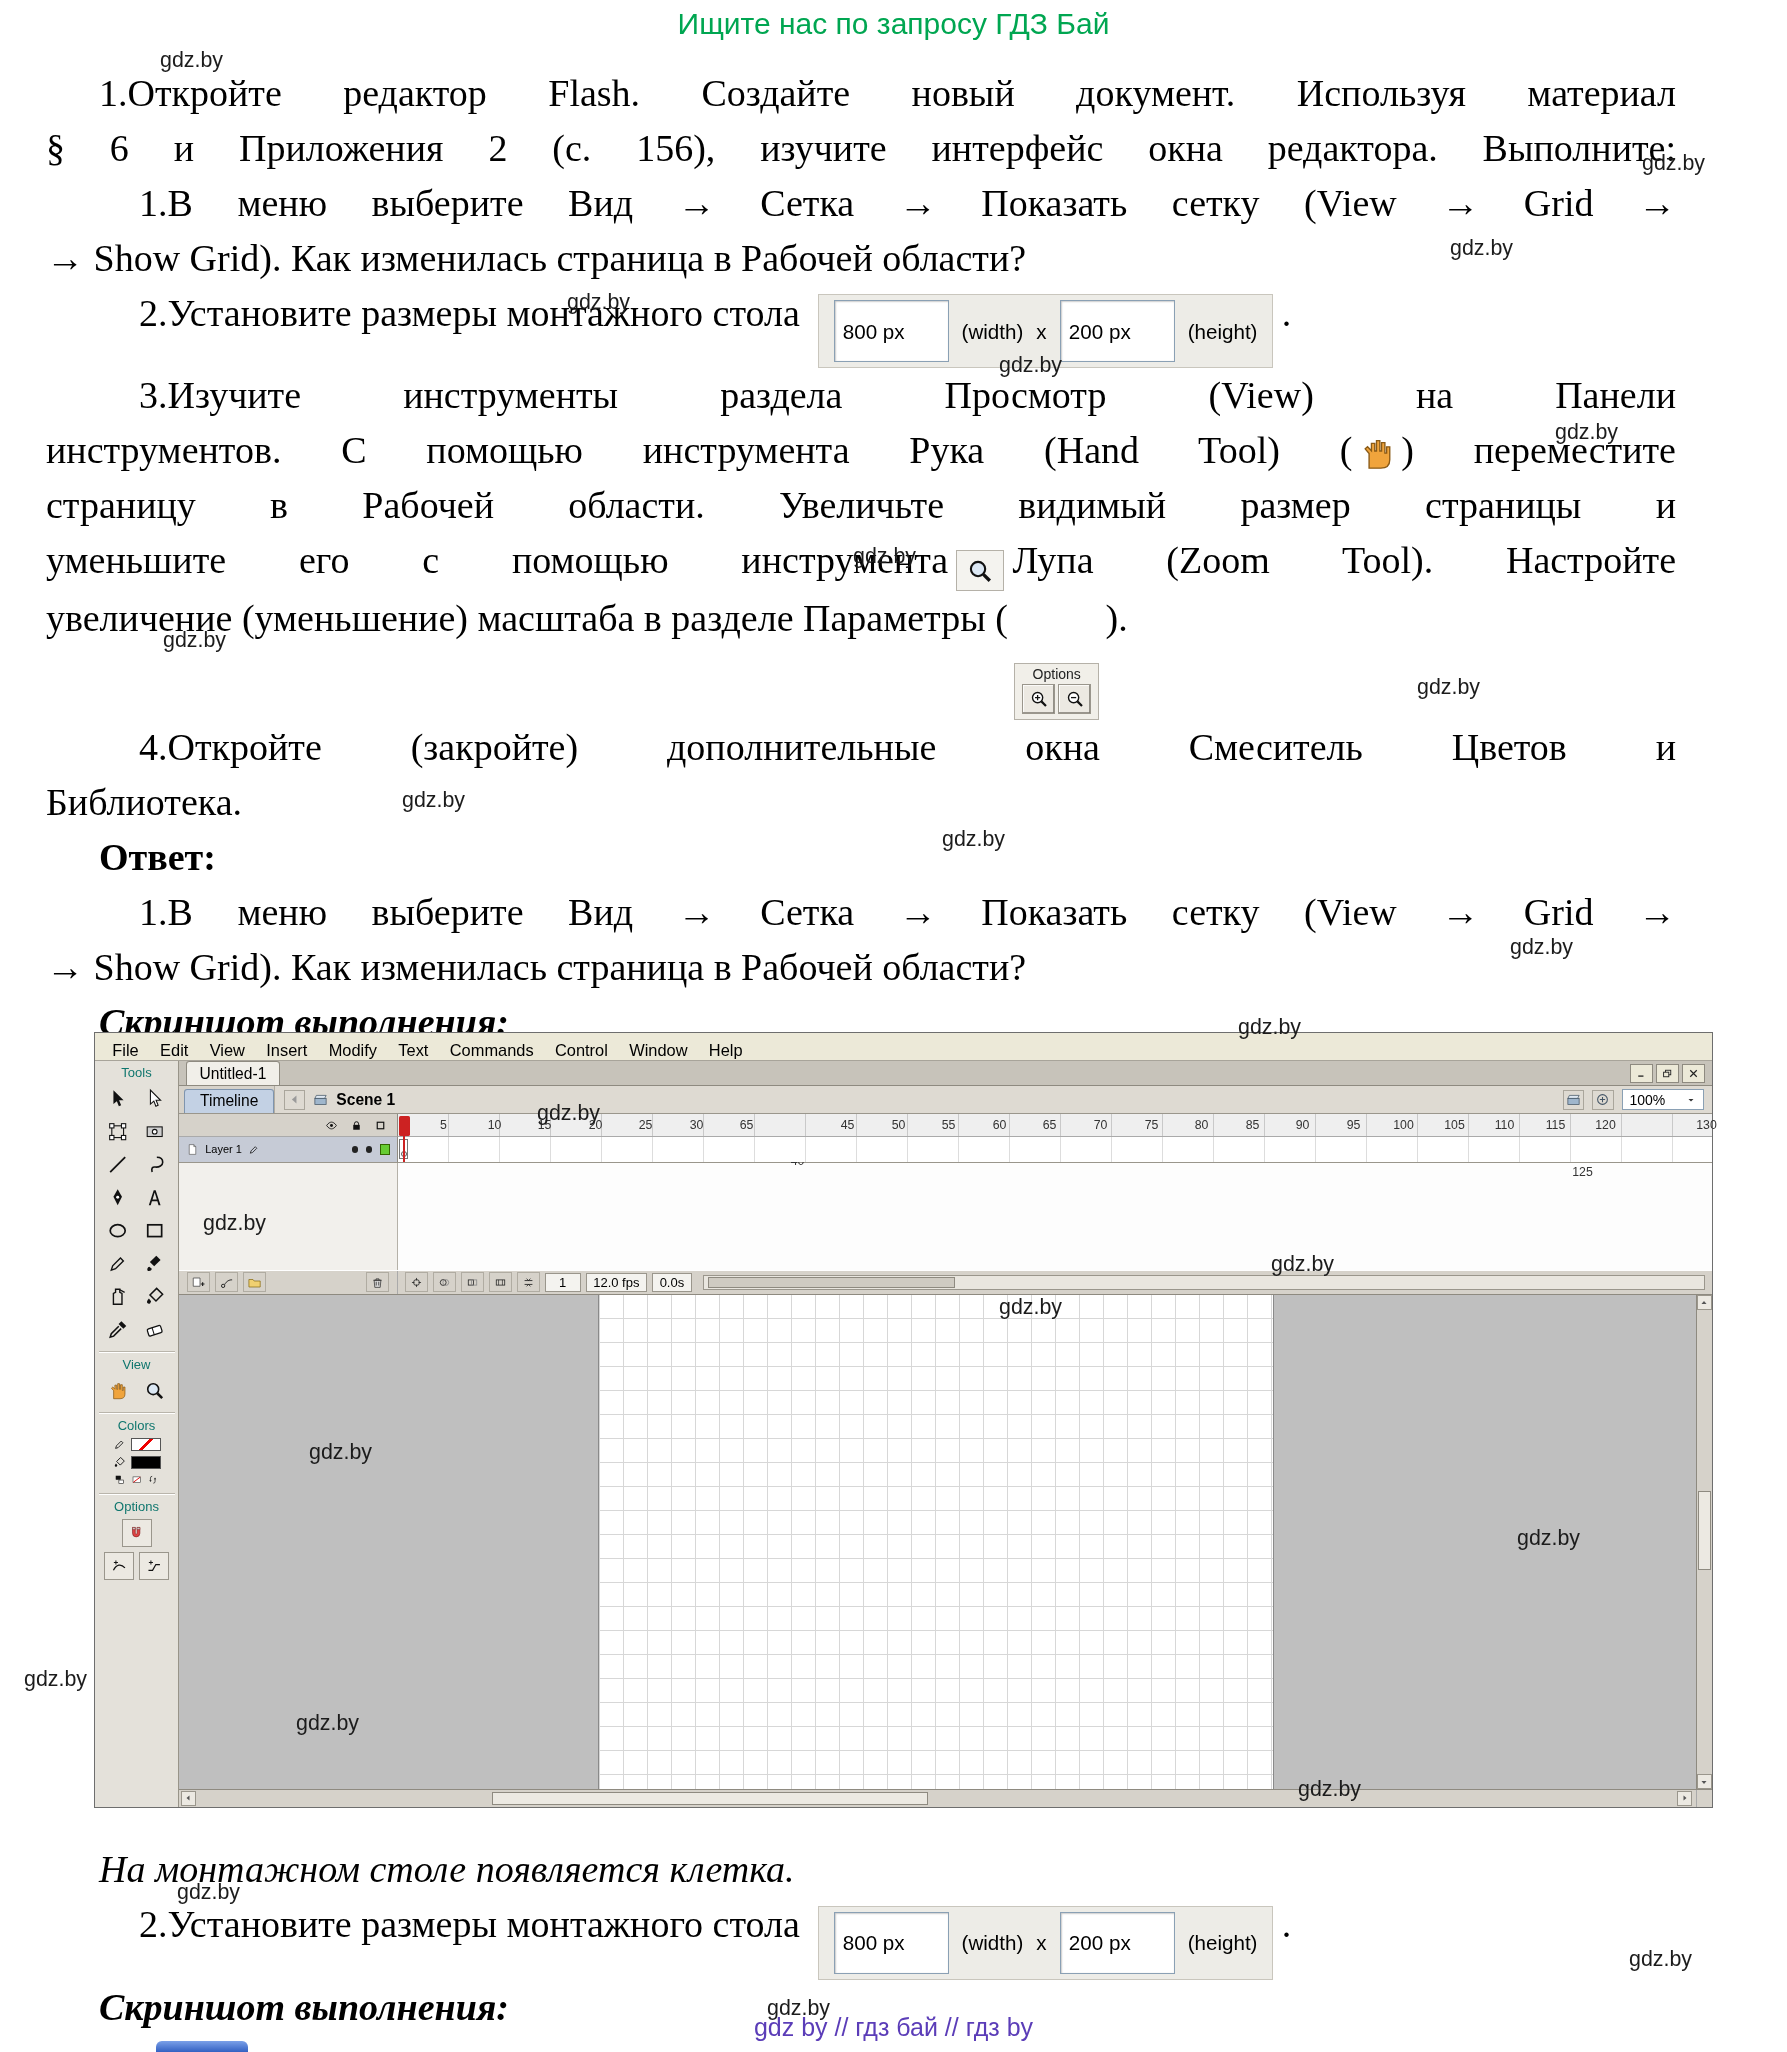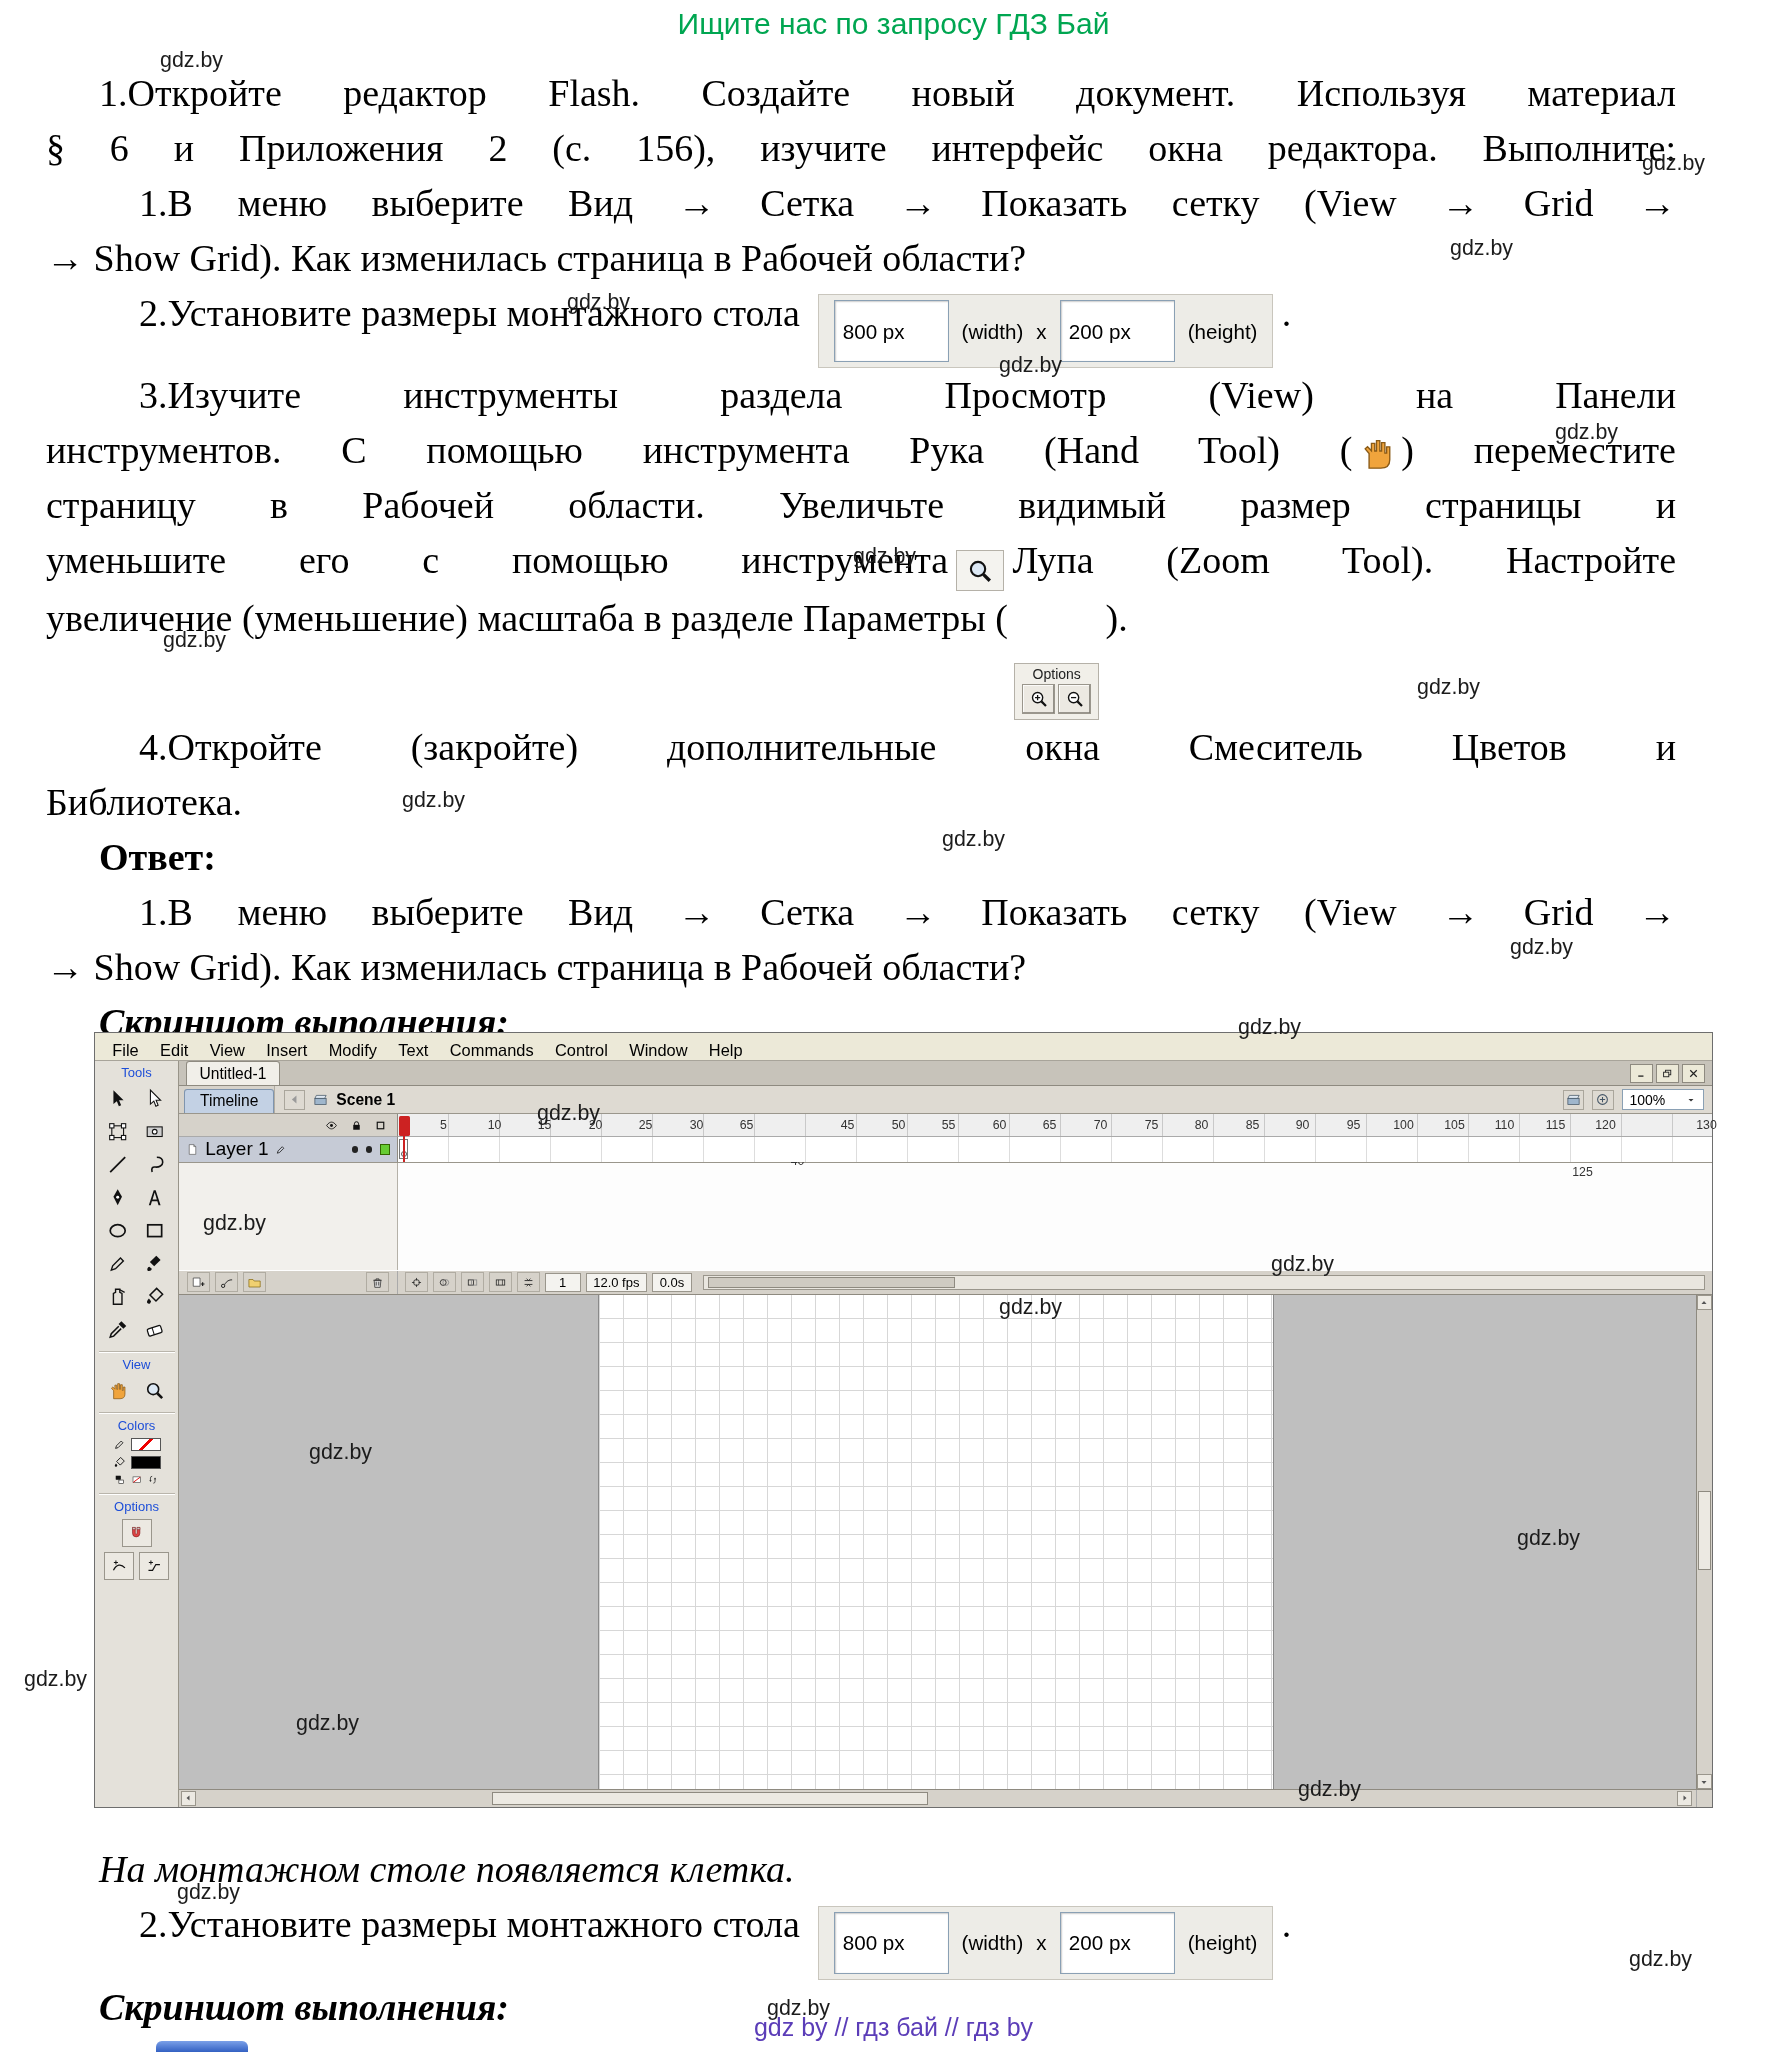--- a/index.html
+++ b/index.html
@@ -47,21 +47,21 @@
   
   .flash{position:absolute;left:94px;top:1032px;width:1619px;height:776px;border:0.8px solid #6e6e6e;
          background:#d6d2ca;font-family:"Liberation Sans",sans-serif;z-index:10}
   .menubar{height:28px;background:#ece9d8;border-bottom:0.8px solid #a8a49a;display:flex;
            align-items:flex-end;padding-left:6.6px;font-size:16.4px}
   .mitem{padding:0 10.7px}
   .mainrow{display:flex;height:746px}
 
   .toolspanel{width:84px;background:#e4e1da;border-right:0.8px solid #989489;display:flex;
               flex-direction:column;align-items:center;padding-top:3.3px}
-  .tp-label{font-size:13px;color:#1d4ed8;margin:1.6px 0 3.3px;line-height:1}
+  .tp-label{font-size:13px;color:#0f766e;margin:1.6px 0 3.3px;line-height:1}
   .tp-sep{width:76px;border-top:0.8px solid #b9b5ab;border-bottom:0.8px solid #fff;margin:5px 0 3.3px}
   .toolgrid{display:grid;grid-template-columns:37px 37px}
   .toolcell{width:37px;height:33px;display:flex;align-items:center;justify-content:center}
   .colorrow{display:flex;align-items:center;gap:5px;margin:2.5px 0}
   .chip{width:30px;height:13px;border:0.8px solid #555;display:inline-block}
   .chip-none{background:linear-gradient(135deg,#fff 44%,#e00 44%,#e00 56%,#fff 56%)}
   .chip-fill{background:#000}
   .optrow{display:flex;gap:5px;margin:2.5px 0}
   .optbtn{width:30px;height:28px;display:flex;align-items:center;justify-content:center;
           background:#ece9e2;border:0.8px solid #9a968c}
@@ -89,21 +89,21 @@
 
   .tlrows{position:relative;background:#fff}
   .rulerrow{display:flex;height:23px}
   .layerhead{width:219px;background:#d6d2ca;border-right:0.8px solid #8e8a80;border-bottom:0.8px solid #aaa;
              display:flex;align-items:center;justify-content:flex-end;gap:11.5px;padding-right:10px}
   .ruler{flex:1;position:relative;background:#efefef;border-bottom:0.8px solid #aaa;font-size:12.3px;color:#333;
          background-image:repeating-linear-gradient(90deg,transparent 0 50px,#c9c9c9 50px 51px)}
   .rnum{position:absolute;top:4.1px;width:23px;text-align:center}
   .layerrow{display:flex;height:25.5px;border-bottom:0.8px solid #9a968c}
   .layername{width:219px;background:#c6cbd6;border-right:0.8px solid #8e8a80;display:flex;
-             align-items:center;gap:6.6px;padding:0 6.6px;font-size:19px}
+             align-items:center;gap:6.6px;padding:0 6.6px;font-size:11px}
   .ldots{margin-left:auto;display:flex;align-items:center;gap:7.4px}
   .dot{width:6.6px;height:6.6px;border-radius:50%;background:#222}
   .gsq{width:10.7px;height:10.7px;background:#6c3;border:0.8px solid #360}
   .framestrip{flex:1;position:relative;background:#fff;
               background-image:repeating-linear-gradient(90deg,transparent 0 50px,#ddd 50px 51px)}
   .kf{position:absolute;left:0.8px;top:1.6px;bottom:2.5px;width:9px;background:#fff;border:0.8px solid #777}
   .kf::after{content:"";position:absolute;left:1.6px;bottom:0.8px;width:4.1px;height:4.1px;border:0.8px solid #555;
              border-radius:50%;background:#fff}
   .tlempty{display:flex;height:107px}
   .tlempty-left{width:219px;background:#f2f0ec;border-right:0.8px solid #b5b1a8}

